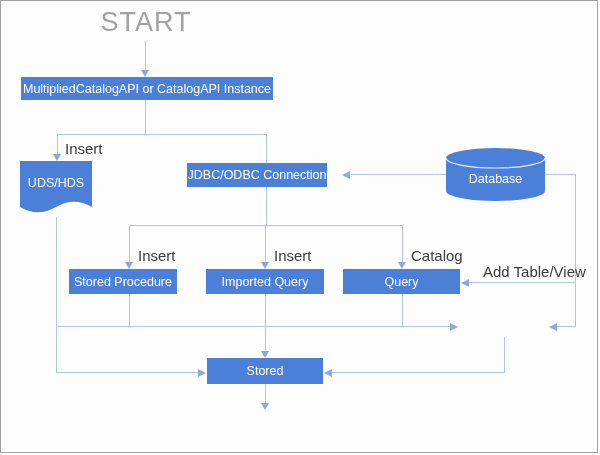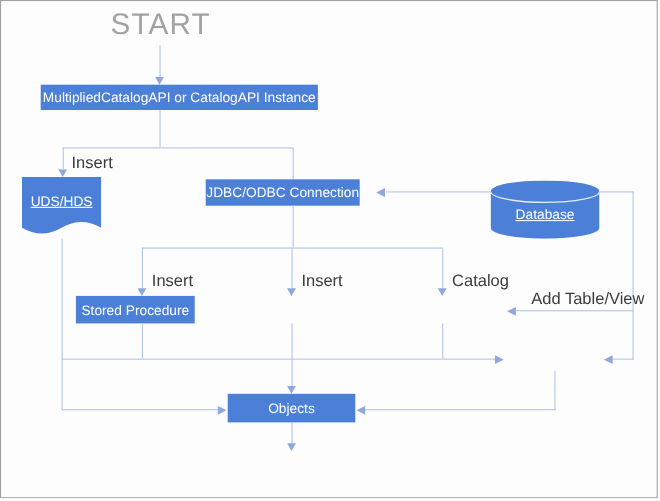--- a/index.html
+++ b/index.html
@@ -45,21 +45,20 @@
   }
   .shape-node { position:absolute; }
   .shape-node svg { display:block; }
   .shape-label {
     position:absolute;
     left:0; right:0;
     color:var(--node_text);
     font-size:12.5px;
     text-align:center;
     white-space:nowrap;
-    text-decoration:underline;
   }
   .edge-label {
     position:absolute;
     font-size:15px;
     color:var(--label_text);
     white-space:nowrap;
   }
   .h-line, .v-line { position:absolute; background:var(--connector); }
   .h-line { height:1px; }
   .v-line { width:1px; }
@@ -85,41 +84,41 @@
 </head>
 <body>
 
 <div id="canvas">
 
   <div class="terminal" style="left:85px; top:6px;">START</div>
 
   <div class="v-line" style="left:144px; top:40px; height:29px;"></div>
   <div class="arrow-down" style="left:140px; top:69px;"></div>
 
-  <div class="node" style="left:20px; top:76px; width:252px; height:23px;margin-left:16px;">MultipliedCatalogAPI or CatalogAPI Instance</div>
+  <div class="node" style="left:20px; top:76px; width:252px; height:23px;">MultipliedCatalogAPI or CatalogAPI Instance</div>
 
   <div class="v-line" style="left:144px; top:99px; height:34px;"></div>
   <div class="h-line" style="left:56px; top:133px; width:209px;"></div>
 
   <div class="v-line" style="left:56px; top:133px; height:20px;"></div>
   <div class="arrow-down" style="left:52px; top:153px;"></div>
   <div class="edge-label" style="left:64px; top:139px;">Insert</div>
 
   <div class="v-line" style="left:265px; top:133px; height:29px;"></div>
 
   <div class="shape-node" style="left:19px; top:160px; width:72px; height:57px;">
     <svg width="72" height="57" viewBox="0 0 72 57">
       <path d="M0,0 H72 V46 C60,39 48,39 36,46 C24,53 12,53 0,46 Z" fill="#4c80d8"></path>
     </svg>
     <div class="shape-label" style="top:15px;">UDS/HDS</div>
   </div>
 
   <div class="node" style="left:186px; top:162px; width:140px; height:24px;">JDBC/ODBC Connection</div>
 
-  <div class="shape-node" style="left:445px; top:147px; width:99px; height:64px;margin-top:16px;">
+  <div class="shape-node" style="left:445px; top:147px; width:99px; height:64px;">
     <svg width="99" height="53" viewBox="0 0 99 53">
       <path d="M0,10 L0,43 A49.5,10 0 0 0 99,43 L99,10" fill="#4c80d8"></path>
       <ellipse cx="49.5" cy="10" rx="49.5" ry="10" fill="#4c80d8"></ellipse>
       <path d="M0,10 A49.5,10 0 0 0 99,10" fill="none" stroke="#ffffff" stroke-width="1.2" opacity="0.85"></path>
     </svg>
     <div class="shape-label" style="top:24px;">Database</div>
   </div>
 
   <div class="h-line" style="left:350px; top:173px; width:95px;"></div>
   <div class="arrow-left" style="left:341px; top:170px;"></div>
@@ -143,37 +142,39 @@
 
   <div class="v-line" style="left:264px; top:224px; height:37px;"></div>
   <div class="arrow-down" style="left:260px; top:261px;"></div>
   <div class="edge-label" style="left:273px; top:246px;">Insert</div>
 
   <div class="v-line" style="left:401px; top:224px; height:37px;"></div>
   <div class="arrow-down" style="left:397px; top:261px;"></div>
   <div class="edge-label" style="left:410px; top:246px;">Catalog</div>
 
   <div class="node" style="left:68px; top:268px; width:108px; height:25px;">Stored Procedure</div>
+  <div class="node" style="left:205px; top:268px; width:118px; height:25px;">Imported Query</div>
+  <div class="node" style="left:342px; top:268px; width:117px; height:25px;">Query</div>
 
   <div class="v-line" style="left:128px; top:293px; height:32px;"></div>
   <div class="v-line" style="left:401px; top:293px; height:32px;"></div>
   <div class="h-line" style="left:55px; top:325px; width:394px;"></div>
   <div class="arrow-right" style="left:449px; top:322px;"></div>
 
 
   <div class="v-line" style="left:55px; top:216px; height:155px;"></div>
   <div class="h-line" style="left:55px; top:371px; width:142px;"></div>
   <div class="arrow-right" style="left:197px; top:368px;"></div>
 
   <div class="v-line" style="left:264px; top:293px; height:57px;"></div>
   <div class="arrow-down" style="left:260px; top:350px;"></div>
 
   <div class="v-line" style="left:503px; top:336px; height:36px;"></div>
   <div class="h-line" style="left:331px; top:371px; width:173px;"></div>
   <div class="arrow-left" style="left:323px; top:368px;"></div>
 
-  <div class="node" style="left:206px; top:357px; width:116px; height:26px;">Objects</div>
+  <div class="node" style="left:206px; top:357px; width:116px; height:26px;">Stored</div>
 
   <div class="v-line" style="left:264px; top:383px; height:19px;"></div>
   <div class="arrow-down" style="left:260px; top:402px;"></div>
 
 
 </div>
 
 </body></html>

